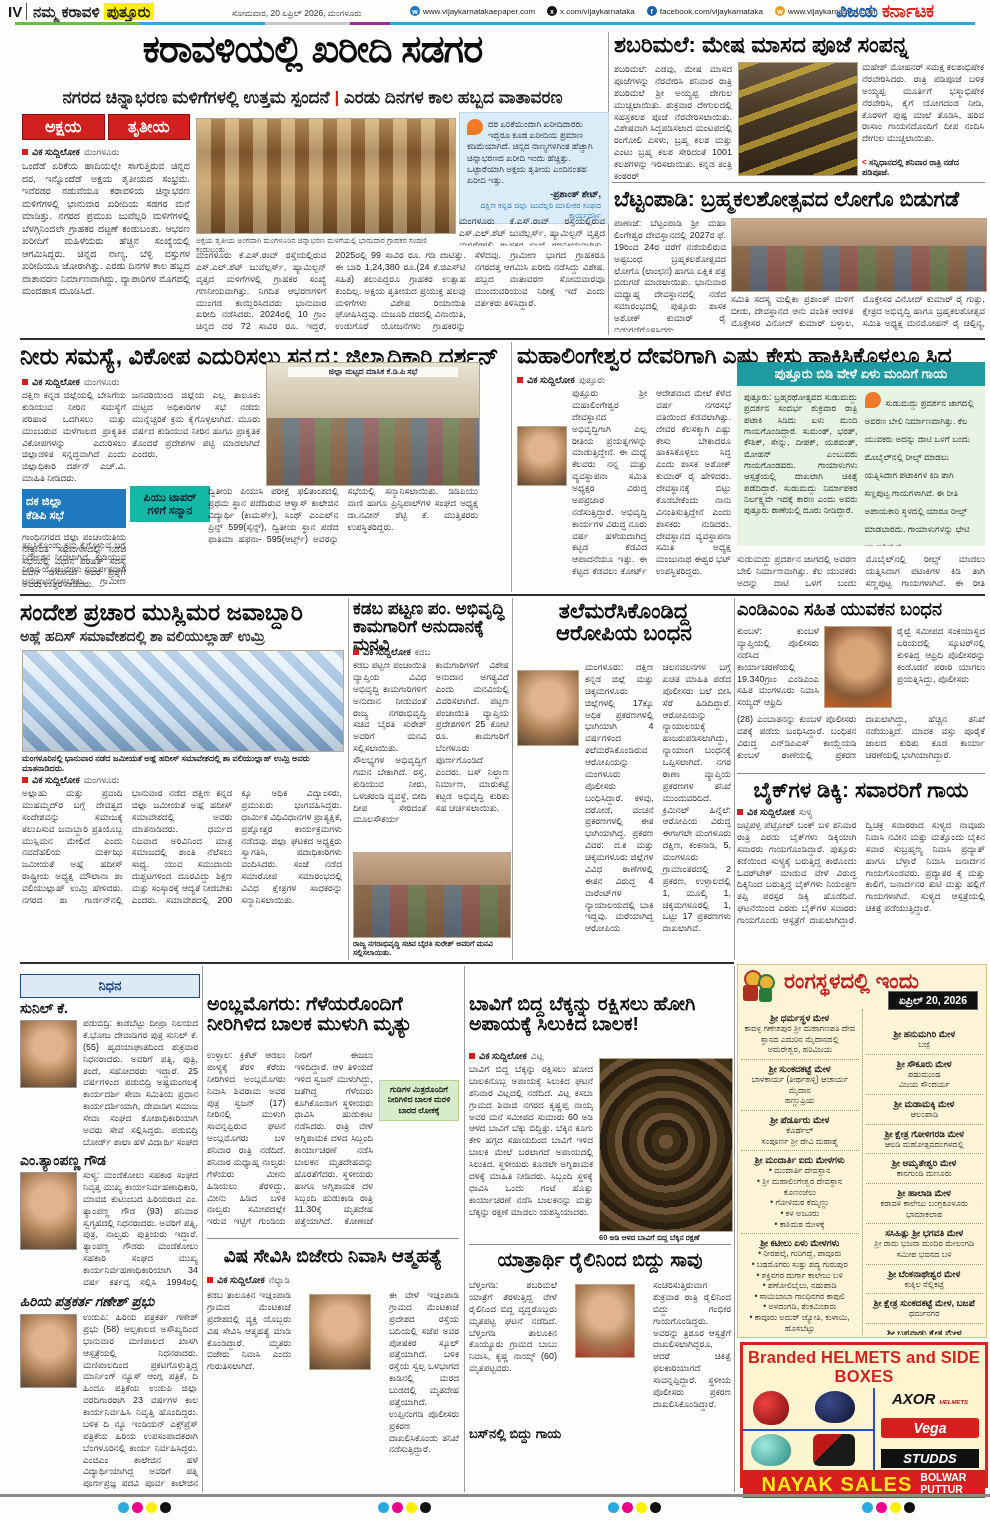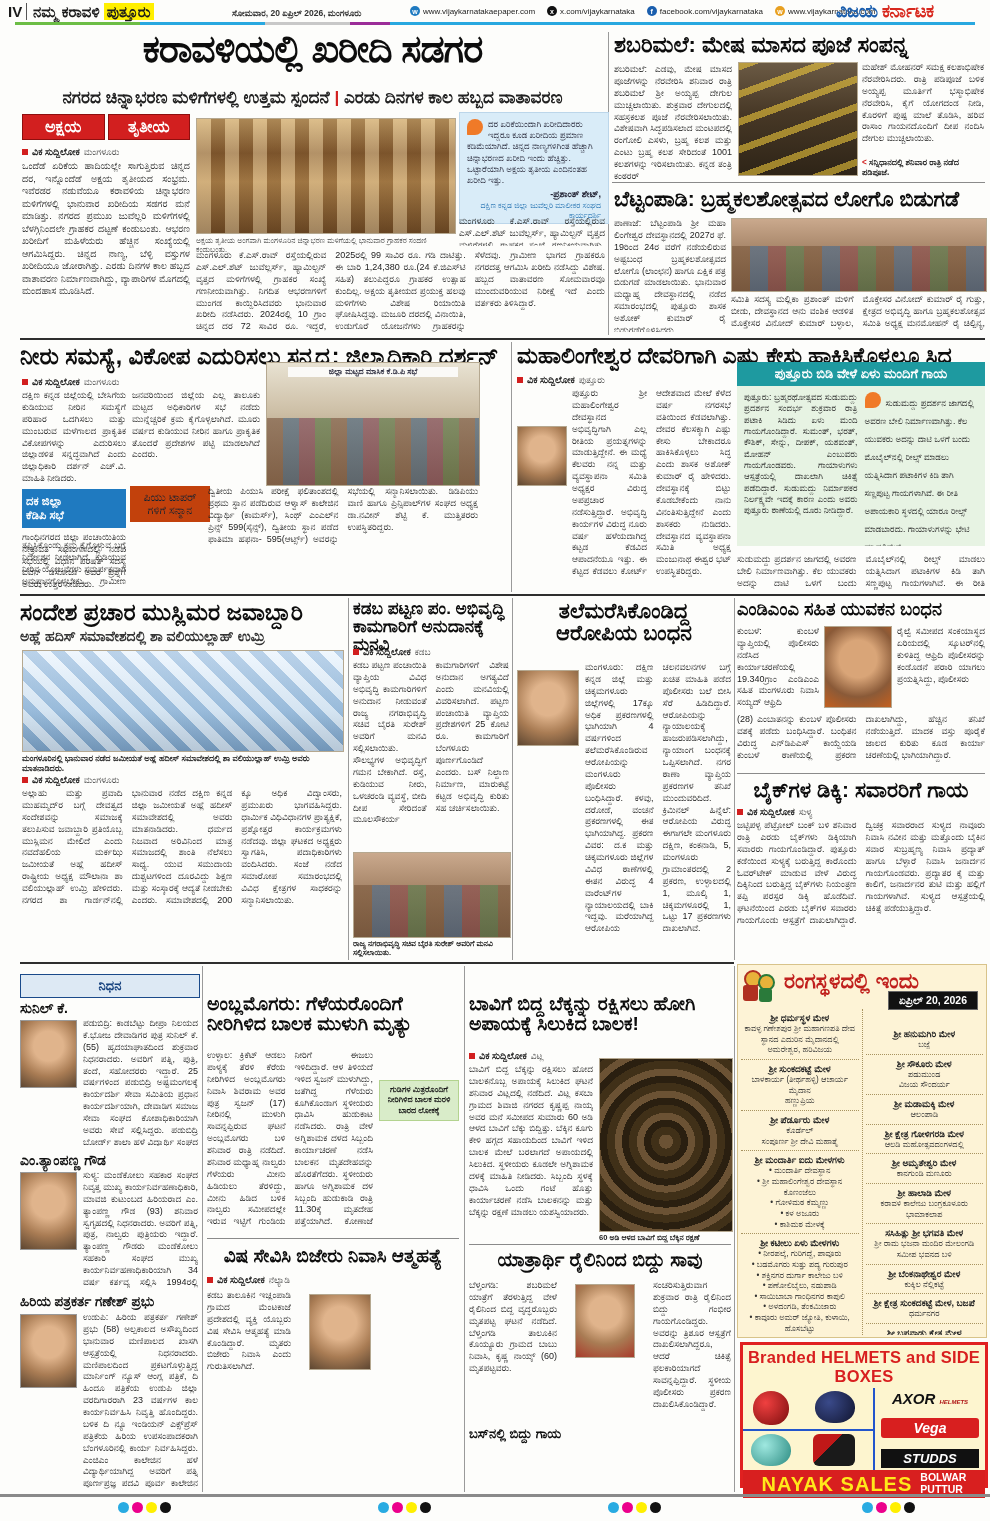--- a/index.html
+++ b/index.html
@@ -32,21 +32,21 @@
      repeating-linear-gradient(90deg,#75513a 0 16px,#3f5d7a 16px 32px,#7a3f52 32px 48px,#52703f 48px 64px);opacity:.6;}
   .ph-conf{background:linear-gradient(180deg,#dfeefc 0%,#aac9e4 60%,#6e8fae 100%);}
   .ph-conf:after{content:"";position:absolute;inset:0;background:
      repeating-linear-gradient(45deg,rgba(255,255,255,.5) 0 10px,rgba(120,160,200,.35) 10px 20px);}
   .ph-portrait{background:radial-gradient(circle at 50% 38%,#e0b48c 0 30%,#a97c54 62%,#5d4631 100%);}
   .ph-mug{background:radial-gradient(circle at 50% 40%,#d9a578 0 32%,#8a5a38 65%,#c4601f 100%);}
   .ph-well{background:repeating-radial-gradient(circle at 50% 48%,#6b5234 0 7px,#403018 7px 15px,#2a1f10 15px 22px);}
   .kicker{background:#d21f1f;color:#fff;font-weight:bold;text-align:center;padding:3px 8px;font-size:16px;border:1px solid #8e0f0f;}
   .bluebox{background:#1f7ac0;color:#fff;font-weight:bold;font-size:11.5px;line-height:1.25;
            padding:5px 4px;white-space:pre-line;}
-  .greenlab{background:#c2410c;color:#123;font-weight:normal;text-align:center;font-size:11px;line-height:1.2;
+  .greenlab{background:#14b8a6;color:#123;font-weight:bold;text-align:center;font-size:11px;line-height:1.2;
             padding:5px 4px;white-space:pre-line;}
   .qbox{background:#d9ecf8;border:1px solid #bcd6ea;padding:6px 7px;font-size:8.6px;line-height:1.3;color:#223;}
   .qbubble{width:16px;height:16px;border-radius:50% 50% 50% 4%;background:#f07a28;float:left;margin:0 5px 2px 0;}
   .qattr{font-weight:bold;font-size:9px;margin-top:3px;text-align:right;}
   .qattr2{font-size:7.8px;color:#1f6fb0;text-align:right;}
   .tealbox-h{background:#1e9aa0;color:#fff;font-weight:bold;text-align:center;font-size:13px;padding:4px 2px;}
   .tealbox-b{background:#e7f3e3;padding:6px 7px;}
   .obit-h{background:#dde9f4;border:1px solid #1a4a8a;color:#15417e;font-weight:bold;text-align:center;
           font-size:13px;padding:3px 0;}
   .obit-name{font-weight:bold;font-size:14px;color:#111;}
@@ -80,21 +80,21 @@
 
 <div id="page">
 
   <div class="abs" style="left:0;top:0;width:990px;height:24px;">
     <span class="abs" style="left:8px;top:3px;font-weight:bold;font-size:15px;">IV</span>
     <span class="abs" style="left:26px;top:3px;width:1px;height:17px;background:#555;"></span>
     <span class="abs" style="left:33px;top:3px;font-weight:bold;font-size:15px;">
       <span>ನಮ್ಮ ಕರಾವಳಿ</span>
       <span style="background:#ffef00;padding:0 3px;">ಪುತ್ತೂರು</span>
     </span>
-    <span class="abs" style="left:232px;top:8px;font-size:8.5px;font-weight:bold;color:#333;">ಸೋಮವಾರ, 20 ಏಪ್ರಿಲ್ 2026, ಮಂಗಳೂರು</span>
+    <span class="abs" style="left:232px;top:8px;font-size:8.5px;font-weight:normal;color:#333;">ಸೋಮವಾರ, 20 ಏಪ್ರಿಲ್ 2026, ಮಂಗಳೂರು</span>
     <div class="abs" style="left:410px;top:6px;display:flex;gap:12px;">
       <span class="hdr-link">
         <span class="disc" style="background:#1f7ac0;">w</span>
         <span>www.vijaykarnatakaepaper.com</span>
         </span>
       <span class="hdr-link">
         <span class="disc" style="background:#111;">x</span>
         <span>x.com/vijaykarnataka</span>
         </span>
       <span class="hdr-link">
@@ -275,21 +275,21 @@
   <div class="abs obit-name" style="left:20px;top:1000px;">ಸುನಿಲ್ ಕೆ.</div>
   <div class="abs" style="left:20px;top:1018px;width:178px;height:128px;overflow:hidden;">
     <div class="obit-ph ph-portrait"></div>
     <div class="body-txt">ಪಡುಬಿದ್ರಿ: ಕಾಡಬೆಟ್ಟು ದೀಪ್ರಾ ನಿಲಯದ ಕೆ.ಭೋಜ ದೇವಾಡಿಗರ ಪುತ್ರ ಸುನಿಲ್ ಕೆ. (55) ಹೃದಯಾಘಾತದಿಂದ ಶುಕ್ರವಾರ ನಿಧನರಾದರು. ಅವರಿಗೆ ಪತ್ನಿ, ಪುತ್ರಿ, ತಂದೆ, ಸಹೋದರರು ಇದ್ದಾರೆ. 25 ವರ್ಷಗಳಿಂದ ಪಡುಬಿದ್ರಿ ಅಷ್ಟಮಂಗಲಕ್ಕೆ ಕಾರ್ಯದರ್ಶಿ ಸೇವಾ ಸಮಿತಿಯ ಪ್ರಧಾನ ಕಾರ್ಯದರ್ಶಿಯಾಗಿ, ದೇವಾಡಿಗ ಸಮಾಜ ಸೇವಾ ಸಂಘದ ಕೋಶಾಧಿಕಾರಿಯಾಗಿ ಅವರು ಸೇವೆ ಸಲ್ಲಿಸಿದ್ದರು. ಪಡುಬಿದ್ರಿ ಬೋರ್ಡ್ ಶಾಲಾ ಹಳೆ ವಿದ್ಯಾರ್ಥಿ ಸಂಘದ ಪ್ರಧಾನ ಕಾರ್ಯದರ್ಶಿಯಾಗಿ, ತರುಣ ಕಲಾವೃಂದದ ಪ್ರಧಾನ ಕಾರ್ಯದರ್ಶಿಯಾಗಿಯೂ ಸೇವೆ ಸಲ್ಲಿಸಿ ಸಂಘಟನಾ ಚತುರರಾಗಿ ಗುರುತಿಸಿಕೊಂಡಿದ್ದರು.</div>
   </div>
   <div class="abs obit-name" style="left:20px;top:1152px;">ಎಂ.ತ್ಯಾಂಪಣ್ಣ ಗೌಡ</div>
   <div class="abs" style="left:20px;top:1170px;width:178px;height:118px;overflow:hidden;">
     <div class="obit-ph ph-portrait" style="height:76px;"></div>
     <div class="body-txt">ಸುಳ್ಯ: ಮಂಡೆಕೋಲು ಸಹಕಾರ ಸಂಘದ ನಿವೃತ್ತ ಮುಖ್ಯ ಕಾರ್ಯನಿರ್ವಹಣಾಧಿಕಾರಿ, ಮಾವಜಿ ಕುಟುಂಬದ ಹಿರಿಯರಾದ ಎಂ. ತ್ಯಾಂಪಣ್ಣ ಗೌಡ (93) ಶನಿವಾರ ಸ್ವಗೃಹದಲ್ಲಿ ನಿಧನರಾದರು. ಅವರಿಗೆ ಪತ್ನಿ, ಪುತ್ರ, ನಾಲ್ವರು ಪುತ್ರಿಯರು ಇದ್ದಾರೆ. ತ್ಯಾಂಪಣ್ಣ ಗೌಡರು ಮಂಡೆಕೋಲು ಸಹಕಾರಿ ಸಂಘದ ಮುಖ್ಯ ಕಾರ್ಯನಿರ್ವಹಣಾಧಿಕಾರಿಯಾಗಿ 34 ವರ್ಷ ಕರ್ತವ್ಯ ಸಲ್ಲಿಸಿ 1994ರಲ್ಲಿ ನಿವೃತ್ತರಾಗಿದ್ದರು.</div>
   </div>
-  <div class="abs obit-name" style="left:20px;top:1294px;font-size:13.5px;">ಹಿರಿಯ ಪತ್ರಕರ್ತ ಗಣೇಶ್ ಪ್ರಭು</div>
+  <div class="abs obit-name" style="left:20px;top:1294px;font-size:13.5px;font-style:italic;">ಹಿರಿಯ ಪತ್ರಕರ್ತ ಗಣೇಶ್ ಪ್ರಭು</div>
   <div class="abs" style="left:20px;top:1312px;width:178px;height:178px;overflow:hidden;">
     <div class="obit-ph ph-portrait" style="height:72px;"></div>
     <div class="body-txt">ಉಡುಪಿ: ಹಿರಿಯ ಪತ್ರಕರ್ತ ಗಣೇಶ್ ಪ್ರಭು (58) ಅಲ್ಪಕಾಲದ ಅಸೌಖ್ಯದಿಂದ ಭಾನುವಾರ ಮಣಿಪಾಲದ ಖಾಸಗಿ ಆಸ್ಪತ್ರೆಯಲ್ಲಿ ನಿಧನರಾದರು. ಮಣಿಪಾಲದಿಂದ ಪ್ರಕಟಗೊಳ್ಳುತ್ತಿದ್ದ ಮಾರ್ನಿಂಗ್ ನ್ಯೂಸ್ ಆಂಗ್ಲ ಪತ್ರಿಕೆ, ದಿ ಹಿಂದೂ ಪತ್ರಿಕೆಯ ಉಡುಪಿ ಜಿಲ್ಲಾ ವರದಿಗಾರರಾಗಿ 23 ವರ್ಷಗಳ ಕಾಲ ಕಾರ್ಯನಿರ್ವಹಿಸಿ ನಿವೃತ್ತಿ ಹೊಂದಿದ್ದರು. ಬಳಿಕ ದಿ ನ್ಯೂ ಇಂಡಿಯನ್ ಎಕ್ಸ್‌ಪ್ರೆಸ್ ಪತ್ರಿಕೆಯ ಹಿರಿಯ ಉಪಸಂಪಾದಕರಾಗಿ ಬೆಂಗಳೂರಿನಲ್ಲಿ ಕಾರ್ಯ ನಿರ್ವಹಿಸಿದ್ದರು. ಎಂಜಿಎಂ ಕಾಲೇಜಿನ ಹಳೆ ವಿದ್ಯಾರ್ಥಿಯಾಗಿದ್ದ ಅವರಿಗೆ ಪತ್ನಿ ಪೂರ್ಣಪ್ರಜ್ಞ ಪದವಿ ಪೂರ್ವ ಕಾಲೇಜಿನ ಜೀವಶಾಸ್ತ್ರ ವಿಭಾಗದ ಉಪನ್ಯಾಸಕಿ ವೀಣಾ ಜಿ. ಪ್ರಭು ಹಾಗೂ ಪುತ್ರಿ ಇದ್ದಾರೆ.</div>
   </div>
 
   <div class="abs hl" style="left:207px;top:994px;width:252px;font-size:19px;">ಅಂಬ್ಲಮೊಗರು: ಗೆಳೆಯರೊಂದಿಗೆ ನೀರಿಗಿಳಿದ ಬಾಲಕ ಮುಳುಗಿ ಮೃತ್ಯು</div>
   <div class="abs" style="left:207px;top:1050px;width:252px;height:184px;overflow:hidden;">
     <div class="insetgreen" style="float:right;width:72px;margin:30px 0 4px 6px;">ಗುಡಿಗಳ ಮಿತ್ರರೊಂದಿಗೆ ನೀರಿಗಿಳಿದ ಬಾಲಕ ಮರಳಿ ಬಾರದ ಲೋಕಕ್ಕೆ</div>
     <div class="body-txt cols2" style="height:184px;">ಉಳ್ಳಾಲ: ಕ್ರಿಕೆಟ್ ಆಡಲು ಪಾಳ್ಯಕ್ಕೆ ತೆರಳಿ ಕೆರೆಯ ನೀರಿಗಿಳಿದ ಅಂಬ್ಲಮೊಗರು ನಿವಾಸಿ ಶಿವರಾಮ ಅವರ ಪುತ್ರ ಸ್ವಜನ್ (17) ನೀರಿನಲ್ಲಿ ಮುಳುಗಿ ಸಾವನ್ನಪ್ಪಿರುವ ಘಟನೆ ಅಂಬ್ಲಮೊಗರು ಬಳಿ ಶನಿವಾರ ರಾತ್ರಿ ನಡೆದಿದೆ. ಶನಿವಾರ ಮಧ್ಯಾಹ್ನ ನಾಲ್ವರು ಗೆಳೆಯರು ಮೀನು ಹಿಡಿಯಲು ತೆರಳಿದ್ದು, ಮೀನು ಹಿಡಿದ ಬಳಿಕ ನಾಲ್ವರು ಸಮೀಪದಲ್ಲೇ ಇರುವ ಇಟ್ಟಿಗೆ ಗುಂಡಿಯ ನೀರಿಗೆ ಈಜಲು ಇಳಿದಿದ್ದಾರೆ. ಆಳ ತಿಳಿಯದೆ ಇಳಿದ ಸ್ವಜನ್ ಮುಳುಗಿದ್ದು, ಜತೆಗಿದ್ದ ಗೆಳೆಯರು ಕೂಗಿಕೊಂಡಾಗ ಸ್ಥಳೀಯರು ಧಾವಿಸಿ ಹುಡುಕಾಟ ನಡೆಸಿದರು. ರಾತ್ರಿ ವೇಳೆ ಅಗ್ನಿಶಾಮಕ ದಳದ ಸಿಬ್ಬಂದಿ ಕಾರ್ಯಾಚರಣೆ ನಡೆಸಿ ಬಾಲಕನ ಮೃತದೇಹವನ್ನು ಹೊರತೆಗೆದರು. ಸ್ಥಳೀಯರು ಹಾಗೂ ಅಗ್ನಿಶಾಮಕ ದಳ ಸಿಬ್ಬಂದಿ ಹುಡುಕಾಡಿ ರಾತ್ರಿ 11.30ಕ್ಕೆ ಮೃತದೇಹ ಪತ್ತೆಯಾಗಿದೆ. ಕೋಣಾಜೆ ಪೊಲೀಸರು ಪ್ರಕರಣ ದಾಖಲಿಸಿಕೊಂಡಿದ್ದಾರೆ.</div>
   </div>
@@ -297,20 +297,21 @@
 
   <div class="abs hl" style="left:207px;top:1246px;width:252px;font-size:18.5px;text-align:center;">ವಿಷ ಸೇವಿಸಿ ಬಿಜೇರು ನಿವಾಸಿ ಆತ್ಮಹತ್ಯೆ</div>
   <div class="abs byline" style="left:207px;top:1274px;">
     <span class="sq"></span>
     <span>ವಿಕ ಸುದ್ದಿಲೋಕ</span>
     <span class="byl-loc">ನೆಲ್ಯಾಡಿ</span>
   </div>
   <div class="abs flex3" style="left:207px;top:1290px;width:252px;height:200px;overflow:hidden;">
     <div class="body-txt" style="width:84px;">ಕಡಬ ತಾಲೂಕಿನ ಇಚ್ಲಂಪಾಡಿ ಗ್ರಾಮದ ಮೆಂಟಕಾಜೆ ಪ್ರದೇಶದಲ್ಲಿ ವ್ಯಕ್ತಿ ಯೊಬ್ಬರು ವಿಷ ಸೇವಿಸಿ ಆತ್ಮಹತ್ಯೆ ಮಾಡಿ ಕೊಂಡಿದ್ದಾರೆ. ಮೃತರು ಬಿಜೇರು ನಿವಾಸಿ ಎಂದು ಗುರುತಿಸಲಾಗಿದೆ.</div>
     <div class="photo ph-portrait" style="position:relative;width:60px;height:74px;flex:none;margin-top:4px;"></div>
+    <div class="body-txt" style="flex:1;">ಈ ವೇಳೆ ಇಚ್ಲಂಪಾಡಿ ಗ್ರಾಮದ ಮೆಂಟಕಾಜೆ ಪ್ರದೇಶದ ರಸ್ತೆಯ ಬದಿಯಲ್ಲಿ ಸಜೆಪ ಅವರ ಪೋಷಕರ ಸ್ಕೂಲ್ ಪತ್ತೆಯಾಗಿದೆ. ಬಳಿಕ ರಸ್ತೆಯ ಸ್ವಲ್ಪ ಒಳಭಾಗದ ಕಾಡಿನಲ್ಲಿ ಮರದ ಬುಡದಲ್ಲಿ ಮೃತದೇಹ ಪತ್ತೆಯಾಗಿದೆ. ಉಪ್ಪಿನಂಗಡಿ ಪೊಲೀಸರು ಪ್ರಕರಣ ದಾಖಲಿಸಿಕೊಂಡು ತನಿಖೆ ನಡೆಸುತ್ತಿದ್ದಾರೆ.</div>
   </div>
 
   <div class="abs hl" style="left:469px;top:994px;width:262px;font-size:19px;">ಬಾವಿಗೆ ಬಿದ್ದ ಬೆಕ್ಕನ್ನು ರಕ್ಷಿಸಲು ಹೋಗಿ ಅಪಾಯಕ್ಕೆ ಸಿಲುಕಿದ ಬಾಲಕ!</div>
   <div class="abs byline" style="left:469px;top:1050px;">
     <span class="sq"></span>
     <span>ವಿಕ ಸುದ್ದಿಲೋಕ</span>
     <span class="byl-loc">ವಿಟ್ಲ</span>
   </div>
   <div class="abs body-txt" style="left:469px;top:1064px;width:124px;height:168px;">ಬಾವಿಗೆ ಬಿದ್ದ ಬೆಕ್ಕನ್ನು ರಕ್ಷಿಸಲು ಹೋದ ಬಾಲಕನೊಬ್ಬ ಅಪಾಯಕ್ಕೆ ಸಿಲುಕಿದ ಘಟನೆ ಶನಿವಾರ ವಿಟ್ಲದಲ್ಲಿ ನಡೆದಿದೆ. ವಿಟ್ಲ ಕಸಬಾ ಗ್ರಾಮದ ಶಿವಾಜಿ ನಗರದ ಕೃಷ್ಣಪ್ಪ ನಾಯ್ಕ ಅವರ ಮನೆ ಸಮೀಪದ ಸುಮಾರು 60 ಅಡಿ ಆಳದ ಬಾವಿಗೆ ಬೆಕ್ಕು ಬಿದ್ದಿತ್ತು. ಬೆಕ್ಕಿನ ಕೂಗು ಕೇಳಿ ಹಗ್ಗದ ಸಹಾಯದಿಂದ ಬಾವಿಗೆ ಇಳಿದ ಬಾಲಕ ಮೇಲೆ ಬರಲಾಗದೆ ಅಪಾಯದಲ್ಲಿ ಸಿಲುಕಿದ. ಸ್ಥಳೀಯರು ಕೂಡಲೇ ಅಗ್ನಿಶಾಮಕ ದಳಕ್ಕೆ ಮಾಹಿತಿ ನೀಡಿದರು. ಸಿಬ್ಬಂದಿ ಸ್ಥಳಕ್ಕೆ ಧಾವಿಸಿ ಒಂದು ಗಂಟೆ ಹೊತ್ತು ಕಾರ್ಯಾಚರಣೆ ನಡೆಸಿ ಬಾಲಕನನ್ನು ಮತ್ತು ಬೆಕ್ಕನ್ನು ರಕ್ಷಣೆ ಮಾಡಲು ಯಶಸ್ವಿಯಾದರು.</div>
   <div class="photo ph-well" style="left:599px;top:1058px;width:132px;height:172px;"></div>

